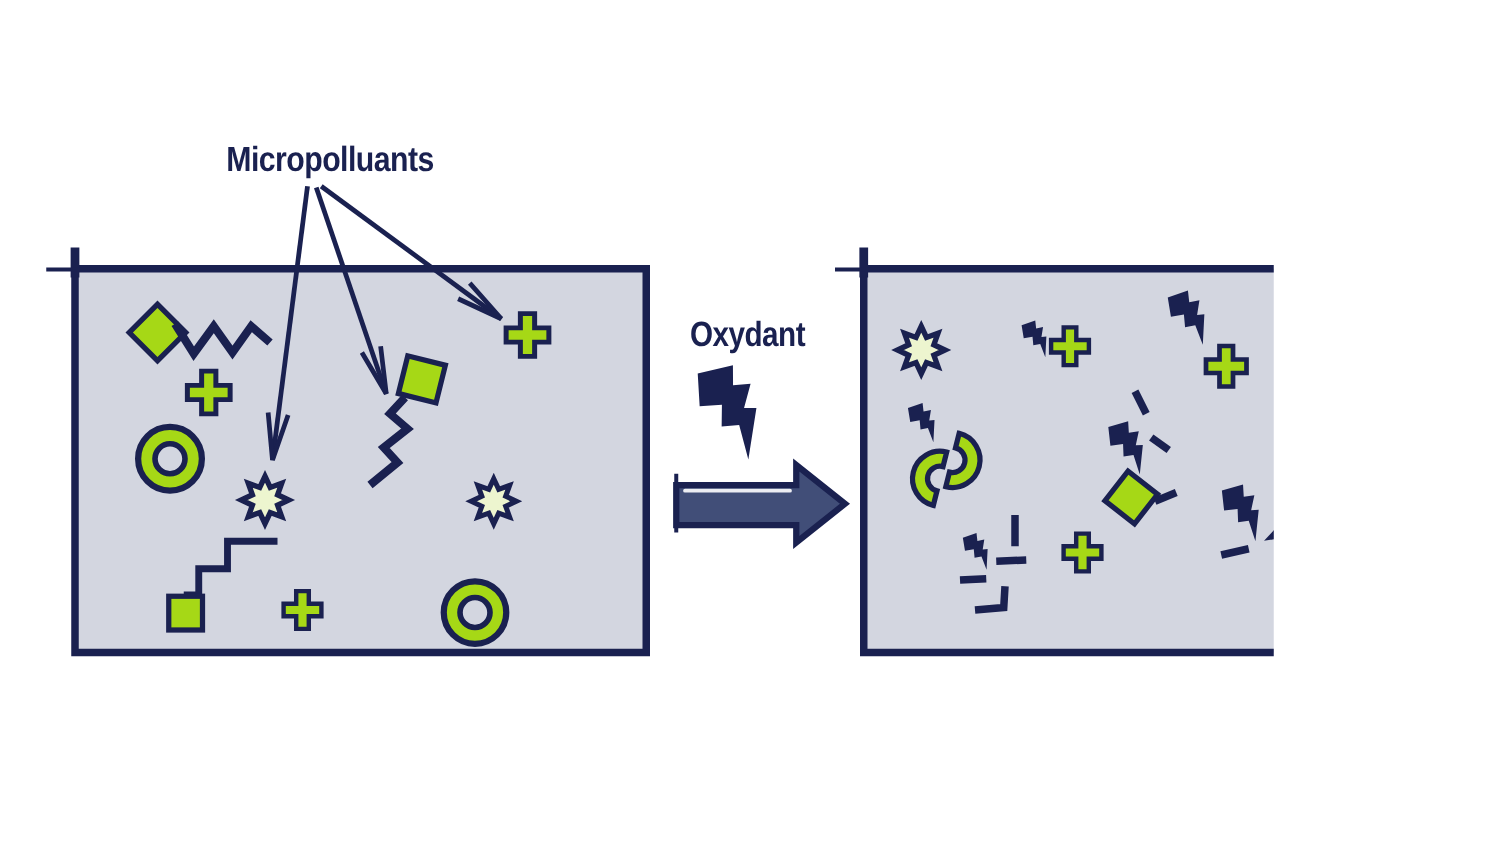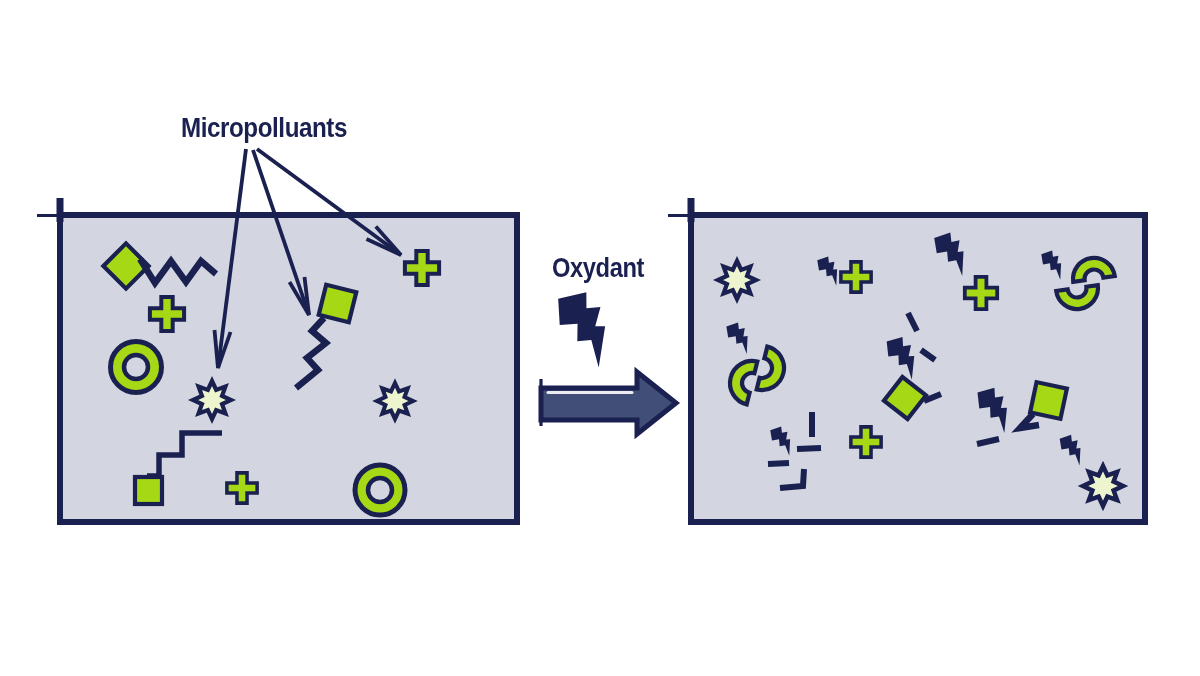--- a/index.html
+++ b/index.html
@@ -1,21 +1,21 @@
 <!DOCTYPE html>
 <html style="--navy: #1a2150; --green: #a6d816; --pale_green: #edf5cf; --tank_fill: #d3d6e0; --arrow_fill: #414e78; --highlight: #ffffff; --background: #ffffff;"><head>
 <meta charset="utf-8">
 <style>
   :root{
     --navy:#1a2150; --green:#a6d816; --pale_green:#edf5cf;
     --tank_fill:#d3d6e0; --arrow_fill:#414e78; --highlight:#ffffff; --background:#ffffff;
   }
   html,body{margin:0;padding:0;}
   body{background:var(--background);font-family:"Liberation Sans",sans-serif;}
-  .canvas{position:relative;width:1200px;height:676px;background:var(--background);overflow:hidden;}
+  .canvas{position:relative;width:1019px;height:676px;background:var(--background);overflow:hidden;}
   svg{display:block;}
   .tank{fill:var(--tank_fill);stroke:var(--navy);stroke-width:6;}
   .tick-thick{stroke:var(--navy);stroke-width:7;}
   .tick-thin{stroke:var(--navy);stroke-width:3.2;}
   .navy-fill{fill:var(--navy);stroke:none;}
   .chain{fill:none;stroke:var(--navy);stroke-width:6.5;stroke-linejoin:miter;}
   .chain-thin{fill:none;stroke:var(--navy);stroke-width:5.5;stroke-linejoin:miter;}
   .frag{fill:none;stroke:var(--navy);stroke-width:6;stroke-linejoin:miter;}
   .pointer{fill:none;stroke:var(--navy);stroke-width:3.8;}
   .green-shape{fill:var(--green);stroke:var(--navy);stroke-width:4.2;stroke-linejoin:miter;}

